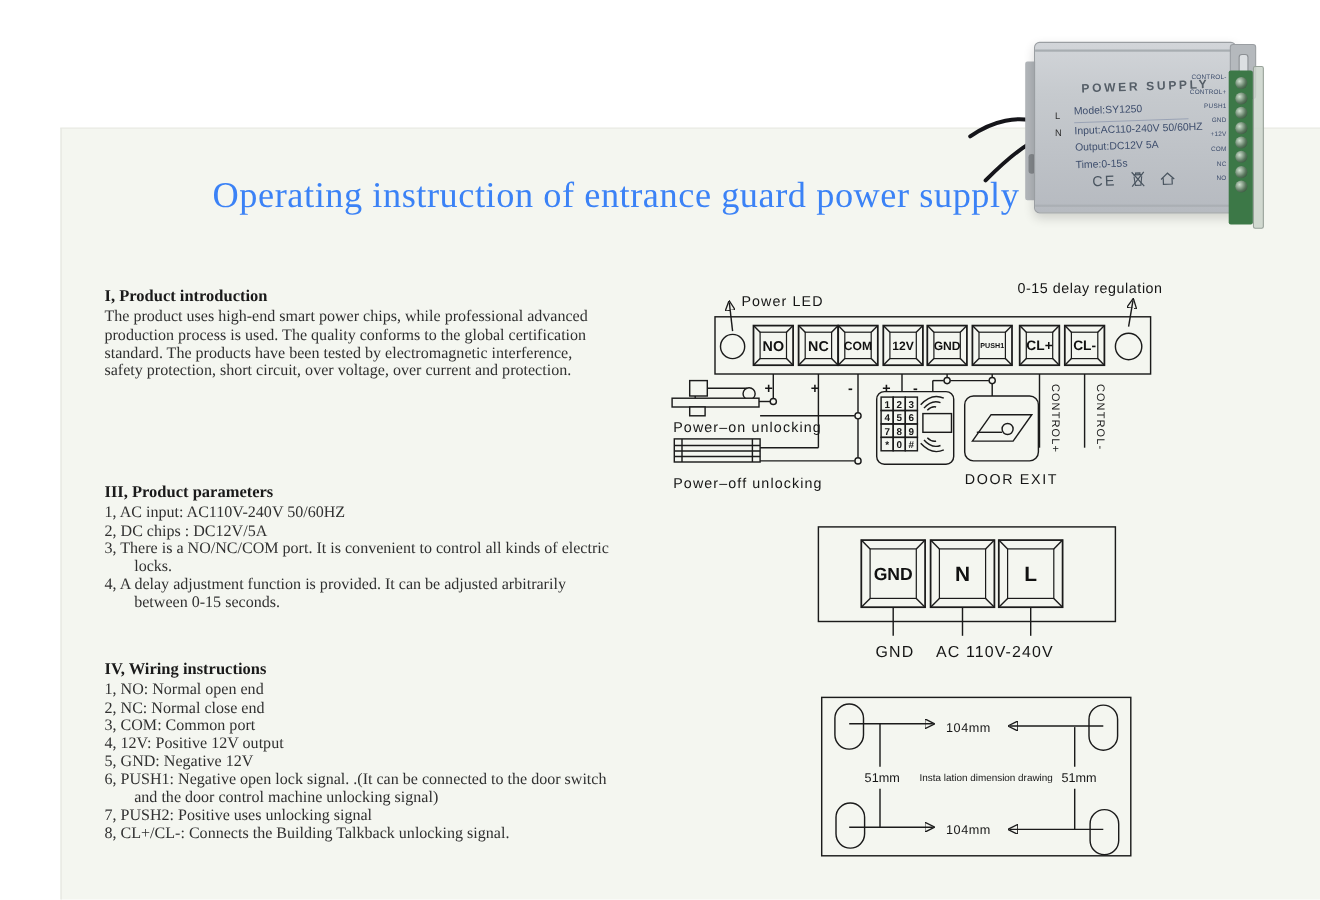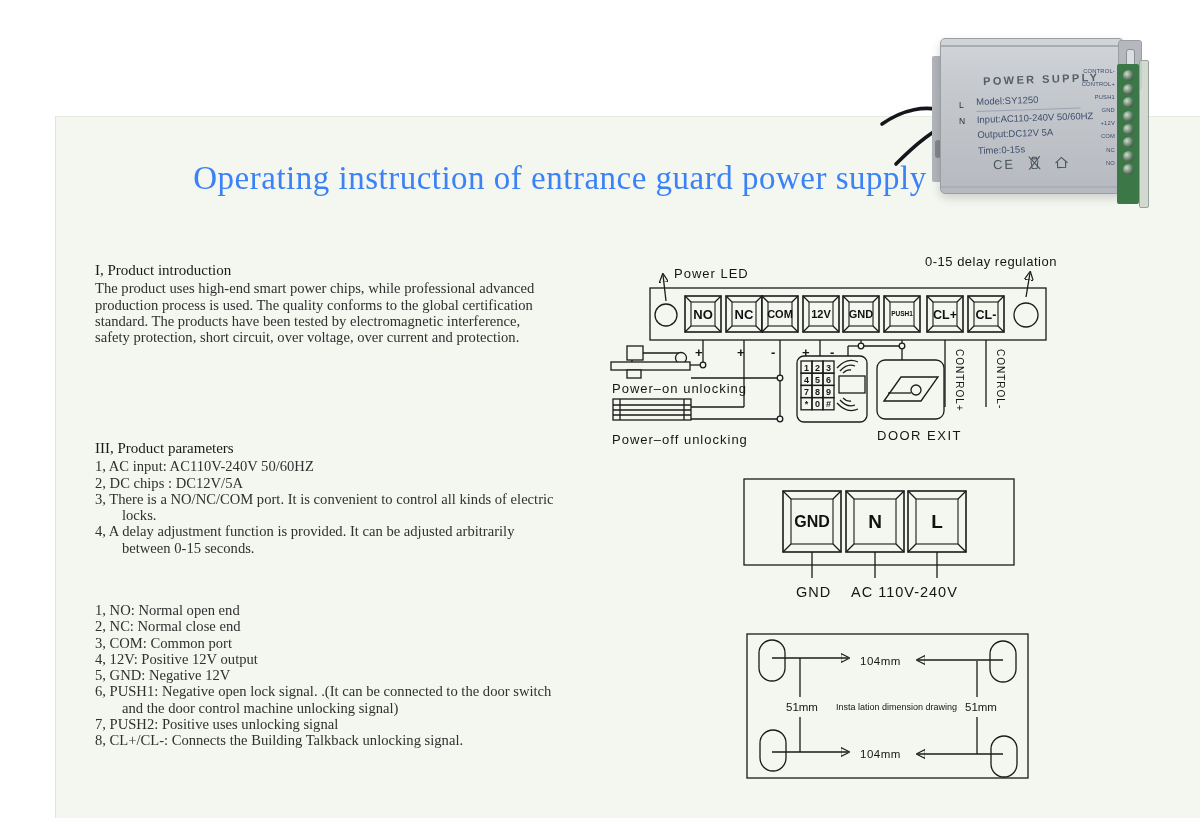--- a/index.html
+++ b/index.html
@@ -4,21 +4,21 @@
 <style>
   html,body{margin:0;padding:0;background:#ffffff;}
   .canvas{position:relative;width:1200px;height:818px;background:#ffffff;overflow:hidden;
           font-family:"Liberation Serif",serif;color:#2b2b2b;}
   .sheet{position:absolute;left:55px;top:116px;width:1145px;height:702px;background:#f4f6f0;
          border-left:1px solid #e2e4dd;border-top:1px solid #e8eae3;}
   .title{position:absolute;left:55px;top:160px;width:1010px;text-align:center;
          font-size:33px;color:#3b82f6;letter-spacing:.5px;}
   
   .section{position:absolute;left:95px;width:462px;font-size:14.6px;line-height:16.3px;color:#303030;}
-  .shead{font-weight:normal;font-size:15px;color:#1a1a1a;margin-bottom:2px;}
+  .shead{font-weight:bold;font-size:15px;color:#1a1a1a;margin-bottom:2px;}
   .sbody{margin-top:1px;}
   .plist .item{padding-left:27px;text-indent:-27px;}
   
   svg.diag{position:absolute;overflow:visible;}
   svg.diag line,svg.diag rect,svg.diag circle,svg.diag path,svg.diag polygon,svg.diag polyline{
       stroke:#1b1b1b;stroke-width:1.3;fill:none;}
   svg.diag .kc{fill:#f4f6f0;stroke-width:1.6;}
   svg.diag .kci{stroke-width:1.1;}
   svg.diag .fb{fill:#f4f6f0;}
   svg.diag text{stroke:none;fill:#161616;font-family:"Liberation Sans",sans-serif;}
@@ -70,20 +70,21 @@
   <div class="section" style="top:440px">
     <div class="shead">III, Product parameters</div>
     <div class="sbody plist">
         <div class="item">1,  AC input: AC110V-240V  50/60HZ</div>
         <div class="item">2,  DC chips : DC12V/5A</div>
         <div class="item">3,  There is a NO/NC/COM port. It is convenient to control all kinds of electric locks.</div>
         <div class="item">4,  A delay adjustment function is provided. It can be adjusted arbitrarily between 0-15 seconds.</div>
       </div>
   </div>
   <div class="section" style="top:601px">
+    <div class="shead">IV, Wiring instructions</div>
     <div class="sbody plist">
         <div class="item">1,  NO:  Normal open end</div>
         <div class="item">2,  NC:  Normal close end</div>
         <div class="item">3,  COM:  Common port</div>
         <div class="item">4,  12V:  Positive 12V output</div>
         <div class="item">5,  GND:  Negative 12V</div>
         <div class="item">6,  PUSH1: Negative open lock signal. .(It can be connected to the door switch and the door control machine unlocking signal)</div>
         <div class="item">7,  PUSH2: Positive uses unlocking signal</div>
         <div class="item">8,  CL+/CL-: Connects the Building Talkback unlocking signal.</div>
       </div>

